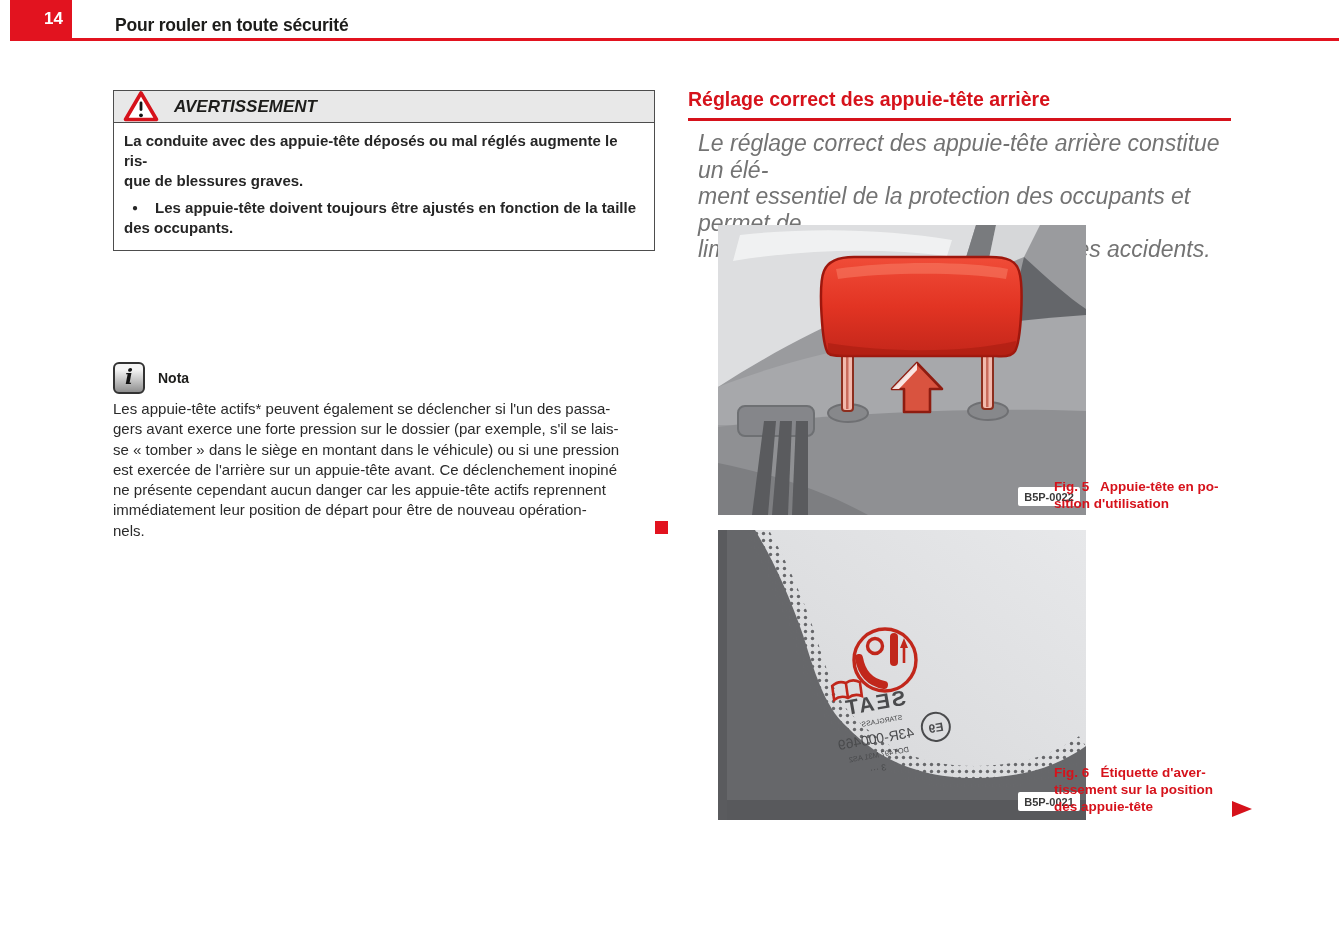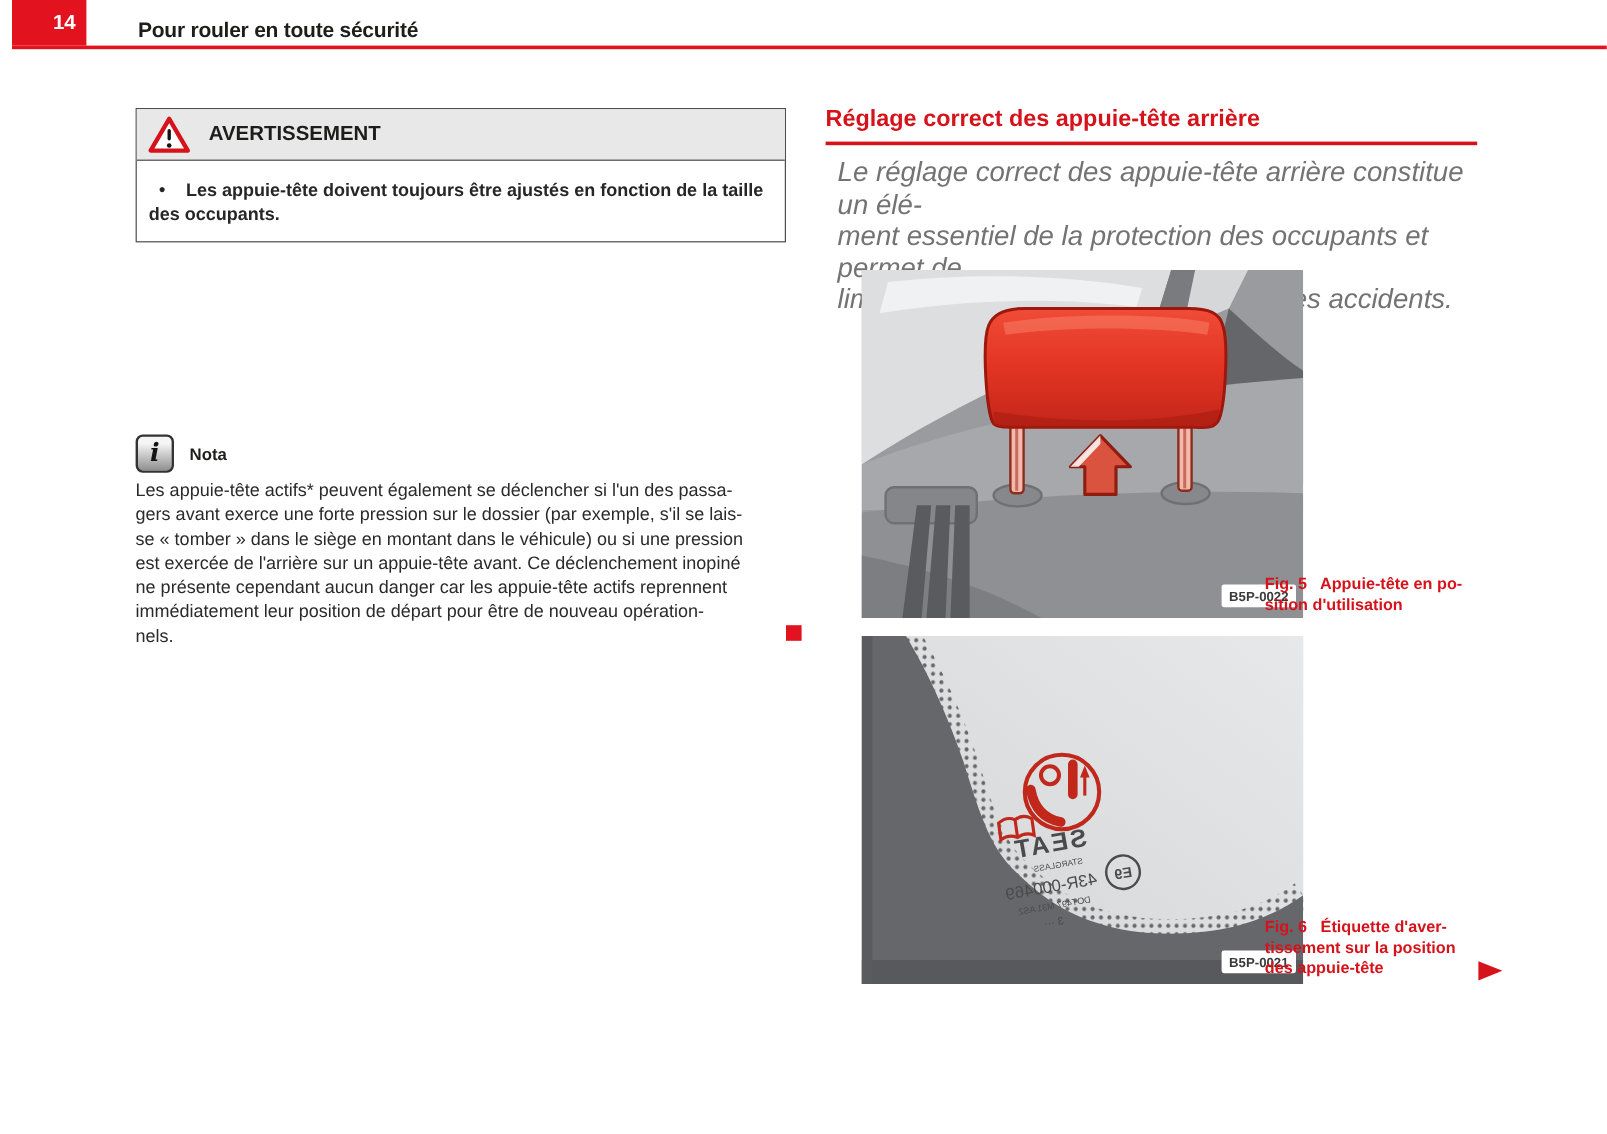--- a/index.html
+++ b/index.html
@@ -10,22 +10,22 @@
 
   
   .pagenum-box{left:0;top:0;width:62px;height:38px;background:#e2131f;
     display:flex;align-items:center;justify-content:flex-end;padding-right:9px;box-sizing:border-box;}
   .pagenum-box span{color:#fff;font-weight:bold;font-size:17px;}
   .header-title{left:105px;top:15px;font-size:17.5px;font-weight:bold;color:#1d1d1b;letter-spacing:-0.2px;text-align:center;}
   .header-rule{left:0;top:38px;width:1339px;height:3px;background:#e2131f;}
 
   
   .warning-box{left:103px;top:90px;width:542px;border:1px solid #4d4d4d;box-sizing:border-box;background:#fff;}
-  .warning-head{height:43px;background:#e8e8e8;border-bottom:1px solid #4d4d4d;
-    display:flex;align-items:center;padding-left:9px;box-sizing:border-box;}
+  .warning-head{height:32px;background:#e8e8e8;border-bottom:1px solid #4d4d4d;
+    display:flex;align-items:center;padding-left:9px;box-sizing:border-box;font-style:italic;}
   .warning-head .wtitle{font-size:17px;font-weight:bold;color:#1d1d1b;margin-left:15px;}
   .warning-body{padding:8px 10px 12px 10px;font-size:15px;font-weight:bold;line-height:20px;color:#262626;}
   .bullet-row{margin-top:7px;}
   .blt{font-size:10px;vertical-align:2px;margin-left:8px;margin-right:17px;}
 
   .nota-head{left:103px;top:362px;display:flex;align-items:center;}
   .nota-icon{width:32px;height:32px;border:2px solid #333;border-radius:6px;box-sizing:border-box;
     background:linear-gradient(#f5f5f5 20%,#8f8f8f);display:flex;align-items:center;justify-content:center;}
   .nota-icon i{font-family:"DejaVu Serif","Liberation Serif",serif;font-style:italic;font-weight:bold;
     font-size:21px;color:#141414;line-height:1;margin-top:-3px;}
@@ -60,20 +60,22 @@
 <div class="abs warning-box">
   <div class="warning-head">
     <svg width="36" height="33" viewBox="0 0 36 33">
       <path d="M18 3 L33.5 29.5 L2.5 29.5 Z" fill="#ffffff" stroke="#d6121b" stroke-width="3.6" stroke-linejoin="round"></path>
       <rect x="16.6" y="11.5" width="2.8" height="9.5" rx="1.4" fill="#141414"></rect>
       <circle cx="18" cy="25.3" r="1.9" fill="#141414"></circle>
     </svg>
     <span class="wtitle">AVERTISSEMENT</span>
   </div>
   <div class="warning-body">
+    <div class="lines">La conduite avec des appuie-tête déposés ou mal réglés augmente le ris-
+que de blessures graves.</div>
     <div class="bullet-row"><span class="blt">●</span><span class="lines">Les appuie-tête doivent toujours être ajustés en fonction de la taille
 des occupants.</span></div>
   </div>
 </div>
 
 <div class="abs nota-head">
   <span class="nota-icon">
       <i>i</i>
     </span>
   <span class="nota-title">Nota</span>

